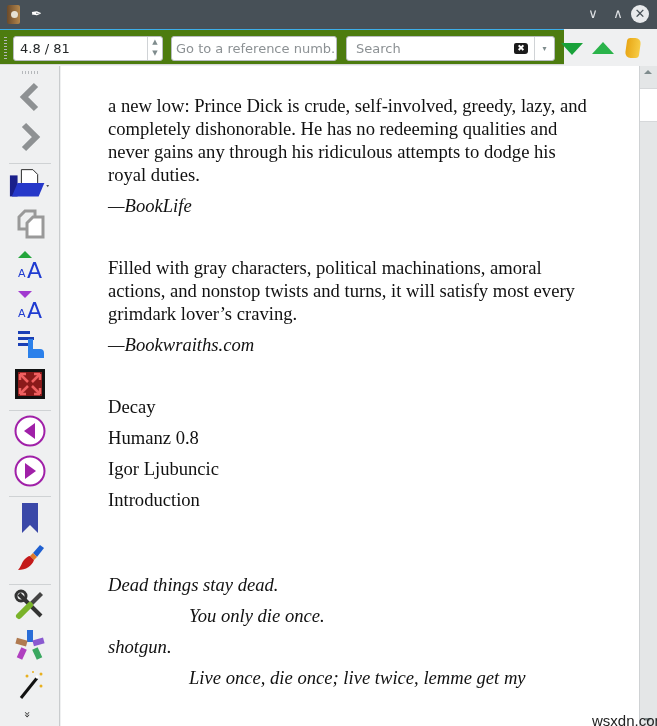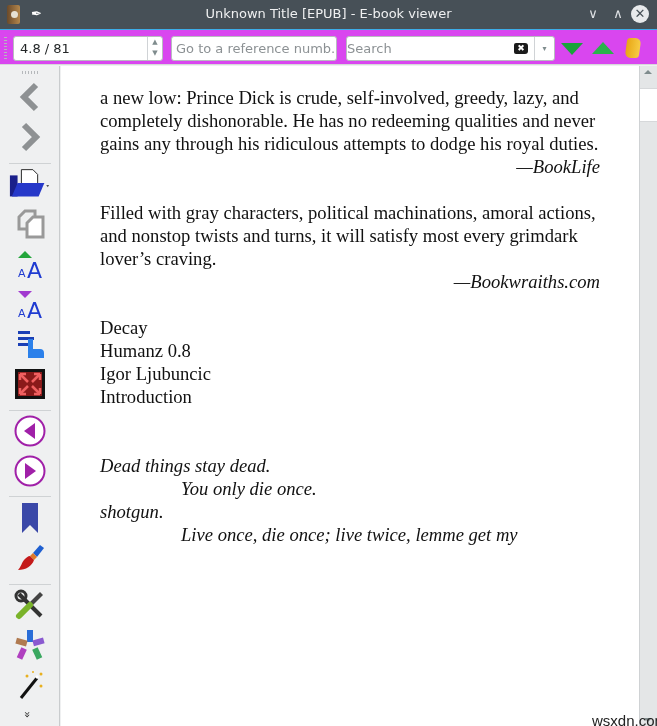--- a/index.html
+++ b/index.html
@@ -4,55 +4,54 @@
 <style>
 *{box-sizing:border-box;margin:0;padding:0}
 html,body{width:657px;height:726px;overflow:hidden;background:#eff0f1;font-family:"DejaVu Sans","Liberation Sans",sans-serif}
 .titlebar{position:absolute;left:0;top:0;width:657px;height:29px;background:#475057;color:#eff0f1;display:flex;align-items:center}
 .titlebar .title{position:absolute;left:0;right:0;text-align:center;font-size:13px;top:6px}
 .app-icon{position:absolute;left:7px;top:5px;width:13px;height:19px;background:linear-gradient(90deg,#6b4a2a,#b4874c);border-radius:2px}
 .app-icon::after{content:"";position:absolute;left:4px;top:6px;width:7px;height:7px;border-radius:50%;background:#e6e1d3}
 .pin{position:absolute;left:31px;top:6px;font-size:13px;color:#fff}
 .wbtn{position:absolute;top:5px;width:18px;height:18px;color:#dfe2e5;font-size:13px;text-align:center;line-height:18px}
 .wbtn.close{background:#e8eaec;color:#475057;border-radius:50%;font-weight:bold;font-size:13px}
-.toolbar{position:absolute;left:0;top:29px;width:657px;height:36px;background:#d946ef;border-top:1px solid #3daee9;border-bottom:1px solid #d6d8da}
+.toolbar{position:absolute;left:0;top:29px;width:564px;height:36px;background:#4d7c0f;border-top:1px solid #3daee9;border-bottom:1px solid #d6d8da}
 .grip{position:absolute;left:4px;top:7px;width:3px;height:22px;background:repeating-linear-gradient(#b5b8bb 0 1px,transparent 1px 3px)}
 .spin{position:absolute;left:13px;top:6px;width:150px;height:25px;background:#fff;border:1px solid #b8bcc0;border-radius:3px;font-size:13px;color:#232627;padding:4px 6px}
 .spin .arrows{position:absolute;right:0;top:0;width:15px;height:23px;border-left:1px solid #d0d3d6;font-size:7px;color:#7f8c8d;text-align:center;line-height:11px}
 .ref{position:absolute;left:171px;top:6px;width:166px;height:25px;background:#fff;border:1px solid #b8bcc0;border-radius:3px;font-size:13px;color:#8c9194;padding:4px 4px;white-space:nowrap;overflow:hidden}
-.search{position:absolute;left:346px;top:6px;width:209px;height:25px;background:#fff;border:1px solid #b8bcc0;border-radius:3px;font-size:13px;color:#8c9194;padding:4px 0}
+.search{position:absolute;left:346px;top:6px;width:209px;height:25px;background:#fff;border:1px solid #b8bcc0;border-radius:3px;font-size:13px;color:#8c9194;padding:4px 9px}
 .search .clear{position:absolute;left:167px;top:6px;width:14px;height:11px;background:#1b1b1b;color:#fff;font-size:9px;line-height:11px;text-align:center;border-radius:2px 3px 3px 2px}
 .search .drop{position:absolute;right:0;top:0;width:20px;height:23px;border-left:1px solid #d0d3d6;font-size:8px;color:#7f8c8d;text-align:center;line-height:23px}
 .tri-down{position:absolute;left:561px;top:13px;width:0;height:0;border-left:11px solid transparent;border-right:11px solid transparent;border-top:12px solid #19a23a}
 .tri-up{position:absolute;left:592px;top:12px;width:0;height:0;border-left:11px solid transparent;border-right:11px solid transparent;border-bottom:12px solid #2ab34a}
 .scroll-icon{position:absolute;left:626px;top:8px;width:14px;height:20px;background:linear-gradient(90deg,#e8a615,#f7cc45);border-radius:3px 6px 3px 6px;transform:skewX(-8deg)}
 .sidebar{position:absolute;left:0;top:66px;width:60px;height:660px;background:#eff0f1;border-right:1px solid #c9ccce}
 .sgrip{position:absolute;left:22px;top:5px;width:16px;height:3px;background:repeating-linear-gradient(90deg,#b5b8bb 0 1px,transparent 1px 3px)}
 .sicon{position:absolute;left:8px;width:44px;height:34px;display:flex;align-items:center;justify-content:center}
 .sep{position:absolute;left:9px;width:42px;height:1px;background:#cfd2d4}
 .reader{position:absolute;left:61px;top:66px;width:578px;height:660px;background:#fff}
 .content{position:absolute;left:39px;top:20px;width:500px;font-family:"Liberation Serif","DejaVu Serif",serif;font-size:18.6px;line-height:23px;color:#111}
-.content p{margin:0}
-.content .attr{text-align:right;font-style:italic}
+.content p{margin:8px}
+.content .attr{font-style:italic}
 .content .gap{height:23px}
 .content .it{font-style:italic}
 .content .ind{padding-left:81px}
 .vscroll{position:absolute;left:639px;top:66px;width:18px;height:660px;background:#e4e6e7;border-left:1px solid #cfd2d4}
 .vscroll .up{position:absolute;top:4px;left:4px;width:0;height:0;border-left:4px solid transparent;border-right:4px solid transparent;border-bottom:4px solid #7f8c8d}
 .vscroll .thumb{position:absolute;top:22px;left:0;width:17px;height:34px;background:#fff;border-top:1px solid #d6d8da;border-bottom:1px solid #d6d8da}
 .vscroll .down{position:absolute;bottom:4px;left:4px;width:0;height:0;border-left:4px solid transparent;border-right:4px solid transparent;border-top:4px solid #7f8c8d}
 .wm{position:absolute;left:592px;top:712px;font-family:Liberation Sans, sans-serif;font-size:15px;color:#222}
 </style>
 </head>
 <body>
 
 <div class="titlebar">
   <div class="app-icon"></div>
   <span class="pin">✒</span>
-  <div class="title">Unknown Title [EPUB] - E-book viewer</div>
   <div class="wbtn" style="left:584px">∨</div>
   <div class="wbtn" style="left:609px">∧</div>
   <div class="wbtn close" style="left:631px">✕</div>
 </div>
 
 <div class="toolbar">
   <div class="grip"></div>
   <div class="spin">
     <span>4.8 / 81</span>
     <div class="arrows">

